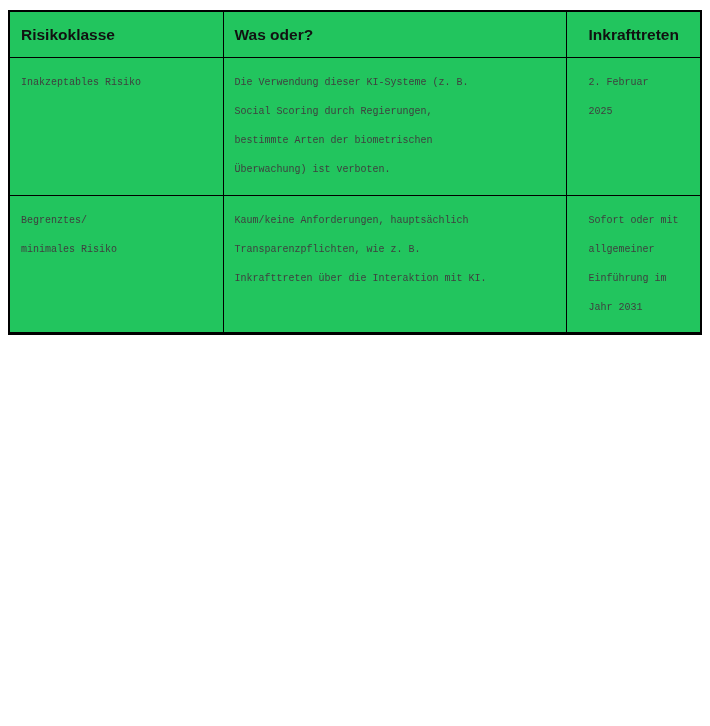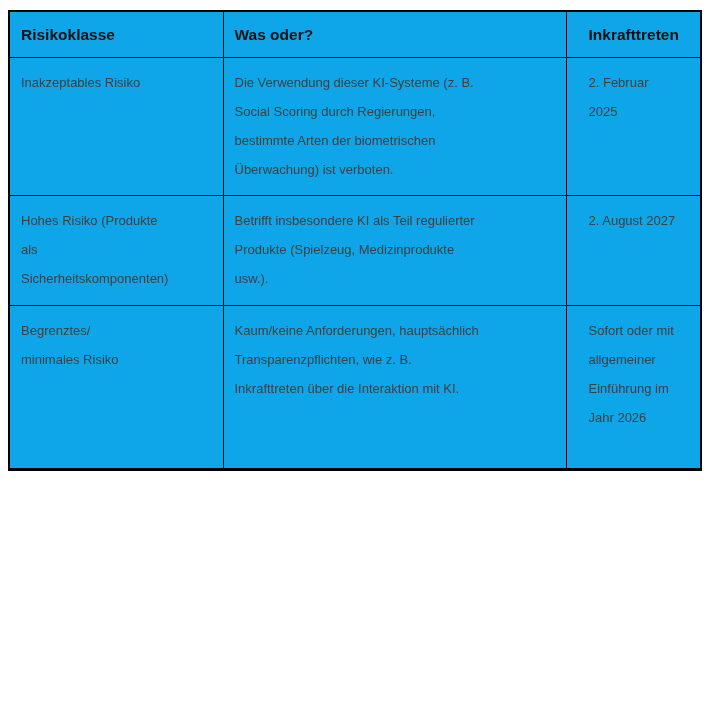--- a/index.html
+++ b/index.html
@@ -16,44 +16,45 @@
   }
   table.risk-table {
     position: absolute;
     left: 8px;
     top: 10px;
     width: 692px;
     border-collapse: collapse;
     table-layout: fixed;
     border: 2px solid #000000;
     border-bottom-width: 3px;
-    background: #0ea5e9;
+    background: #22c55e;
   }
   col.c1 { width: 214px; }
   col.c2 { width: 343px; }
   col.c3 { width: 135px; }
   th, td {
     border: 1.5px solid #000000;
     vertical-align: top;
     text-align: left;
     white-space: pre-line;
     line-height: 29px;
     overflow: hidden;
   }
   th {
     font-size: 15.5px;
     font-weight: bold;
     color: #111111;
     padding: 8px 8px 8px 11px;
   }
   td {
-    font-size: 13px;
+    font-size: 10px;
     font-weight: normal;
     color: #3f3f3f;
     padding: 10px 8px 10px 11px;
+    font-family: Liberation Mono, monospace;
   }
   th:nth-child(3), td:nth-child(3) {
     padding-left: 22px;
     padding-right: 4px;
   }
   thead tr            { height: 45px;  }
   tbody tr:nth-child(1) { height: 138px; }
   tbody tr:nth-child(2) { height: 110px; }
   tbody tr:nth-child(3) { height: 164px; }
   tbody tr:nth-child(4) { height: 110px; }
@@ -79,33 +80,24 @@
     <tr>
       <td>Inakzeptables Risiko</td>
       <td>Die Verwendung dieser KI-Systeme (z. B.
 Social Scoring durch Regierungen,
 bestimmte Arten der biometrischen
 Überwachung) ist verboten.</td>
       <td>2. Februar
 2025</td>
     </tr>
     <tr>
-      <td>Hohes Risiko (Produkte
-als
-Sicherheitskomponenten)</td>
-      <td>Betrifft insbesondere KI als Teil regulierter
-Produkte (Spielzeug, Medizinprodukte
-usw.).</td>
-      <td>2. August 2027</td>
-    </tr>
-    <tr>
       <td>Begrenztes/
 minimales Risiko</td>
       <td>Kaum/keine Anforderungen, hauptsächlich
 Transparenzpflichten, wie z. B.
 Inkrafttreten über die Interaktion mit KI.</td>
       <td>Sofort oder mit
 allgemeiner
 Einführung im
-Jahr 2026</td>
+Jahr 2031</td>
     </tr>
   </tbody>
 </table>
 
 </body></html>

